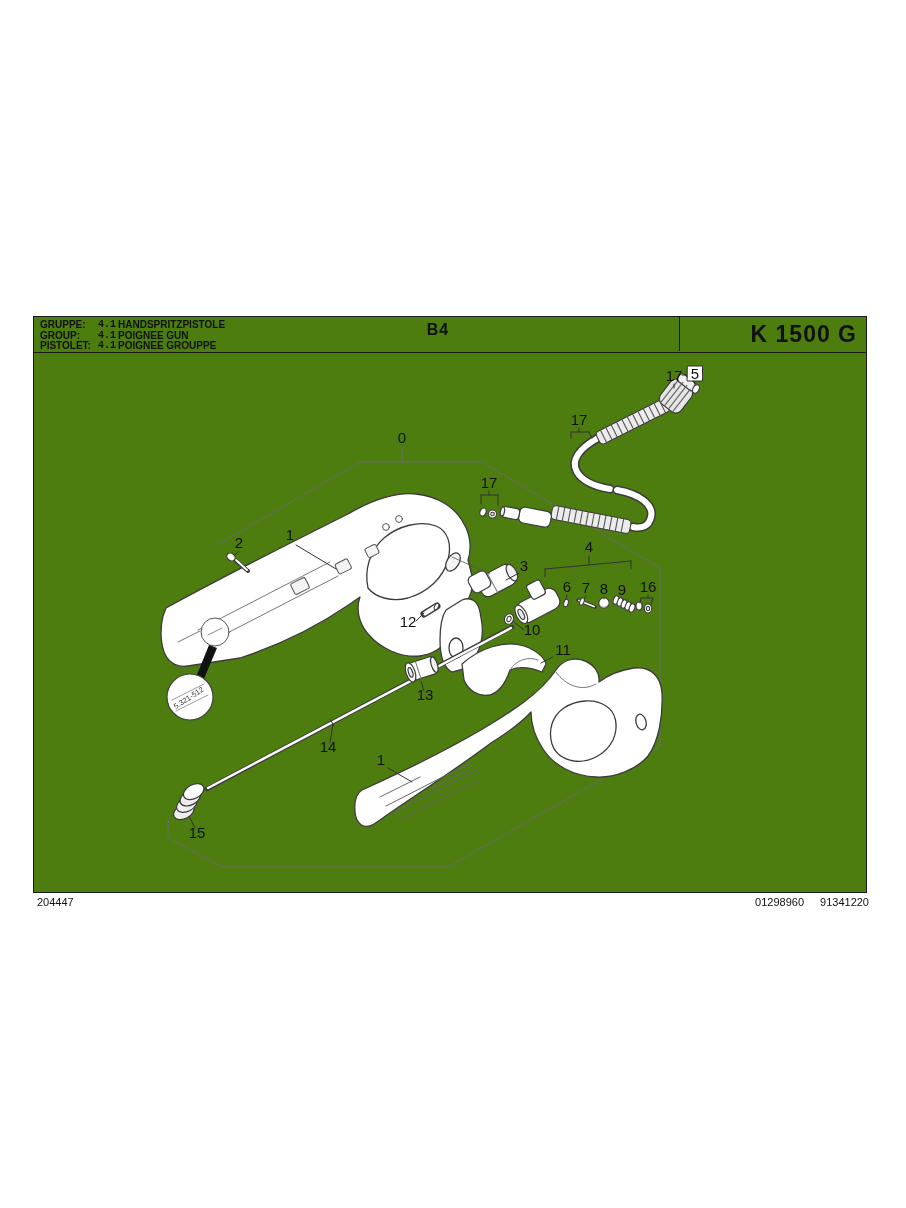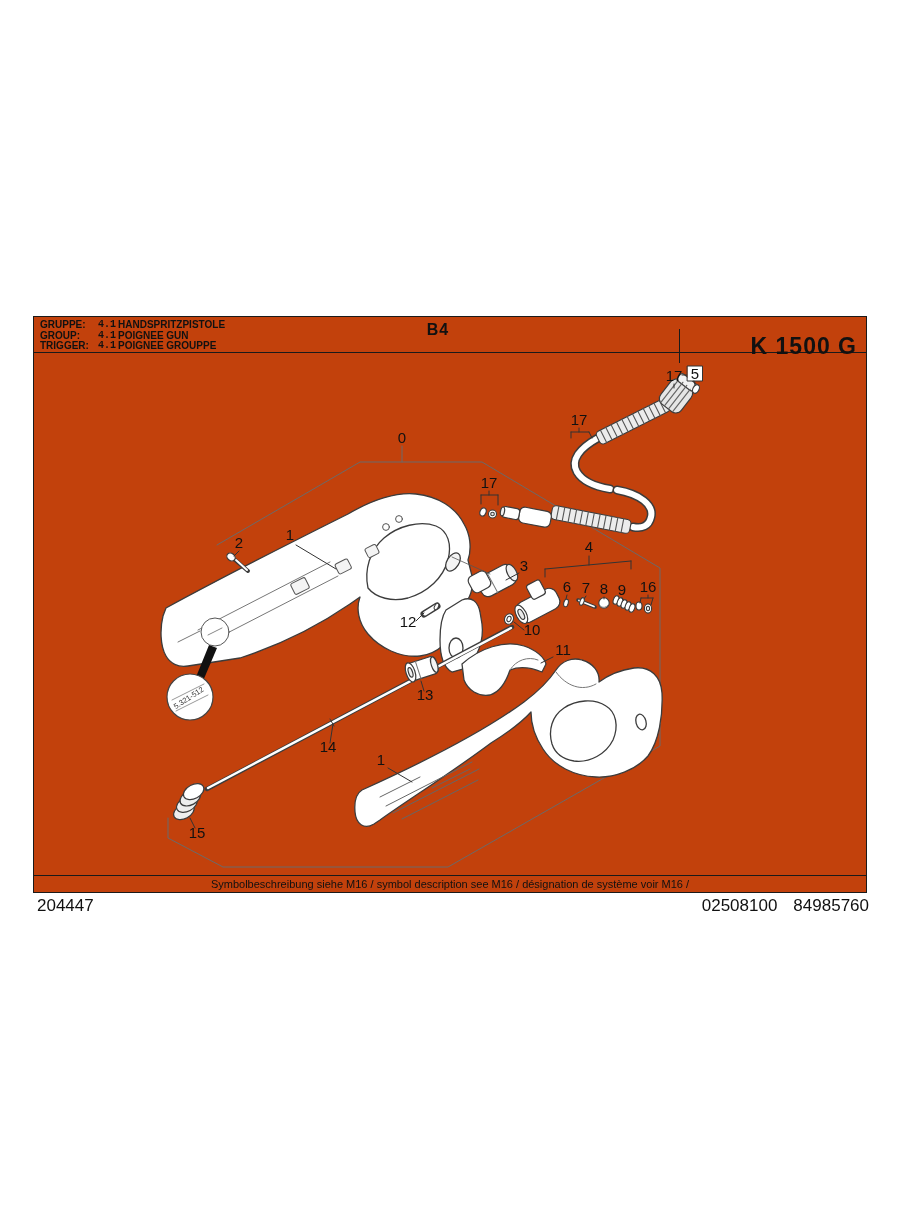--- a/index.html
+++ b/index.html
@@ -1,36 +1,36 @@
 <!DOCTYPE html>
 <html><head>
 <meta charset="utf-8">
 <style>
   html,body{margin:0;padding:0;background:#fff;}
   .page{position:relative;width:906px;height:1208px;background:#fff;overflow:hidden;
         font-family:"Liberation Sans", sans-serif;color:#111;}
   .mainbox{position:absolute;left:33px;top:316px;width:834px;height:577px;
-           border:1.5px solid #1a1a1a;background:#c2410c;box-sizing:border-box;}
+           border:1.5px solid #1a1a1a;background:#4d7c0f;box-sizing:border-box;}
   .headerband{position:absolute;left:0;top:0;width:100%;height:36px;
               border-bottom:1.5px solid #1a1a1a;box-sizing:border-box;}
   .grp{position:absolute;left:6px;top:3px;font-size:10px;font-weight:bold;line-height:10.5px;white-space:nowrap;}
   .grp .row{display:flex;}
   .grp .c1{display:inline-block;width:58px;}
   .grp .c2{display:inline-block;width:20px;font-family:Liberation Mono, monospace;}
   .sheet{position:absolute;left:404px;top:4px;transform:translateX(-50%);
          font-size:16px;font-weight:bold;letter-spacing:1px;}
   .modelbox{position:absolute;right:0;top:0;width:187px;height:34px;
             border-left:1.5px solid #1a1a1a;box-sizing:border-box;
             display:flex;align-items:center;justify-content:flex-end;padding-right:9px;
-            font-size:23px;font-weight:bold;letter-spacing:1px;margin-top:12px;}
+            font-size:23px;font-weight:bold;letter-spacing:1px;}
   .footband{position:absolute;left:0;bottom:0;width:100%;height:17px;
             border-top:1.2px solid #1a1a1a;box-sizing:border-box;
             display:flex;align-items:center;justify-content:center;
             font-size:11px;}
-  .numrow{position:absolute;left:33px;top:896px;width:836px;height:14px;font-size:17px;}
+  .numrow{position:absolute;left:33px;top:896px;width:836px;height:14px;font-size:11px;}
   .numrow .n-left{position:absolute;left:4px;top:0;}
   .numrow .n-right{position:absolute;right:0;top:0;display:flex;gap:16px;}
   svg text{font-family:"Liberation Sans", sans-serif;}
   .callout{font-size:15px;fill:#111;}
   .inset-t{font-size:7.5px;fill:#333;}
 </style>
 </head>
 <body>
 
 <div class="page">
@@ -43,30 +43,29 @@
           <span class="c1">GRUPPE:</span>
           <span class="c2">4.1</span>
           <span class="c3">HANDSPRITZPISTOLE</span>
         </div>
         <div class="row">
           <span class="c1">GROUP:</span>
           <span class="c2">4.1</span>
           <span class="c3">POIGNEE GUN</span>
         </div>
         <div class="row">
-          <span class="c1">TRIGGER:</span>
+          <span class="c1">PISTOLET:</span>
           <span class="c2">4.1</span>
           <span class="c3">POIGNEE GROUPPE</span>
         </div>
       </div>
       <div class="sheet">B4</div>
       <div class="modelbox">K 1500 G</div>
     </div>
 
-    <div class="footband">Symbolbeschreibung siehe M16 / symbol description see M16 / désignation de système voir M16 /</div>
   </div>
 
   <svg width="906" height="1208" viewBox="0 0 906 1208" style="position:absolute;left:0;top:0;" fill="none" stroke-linecap="round" stroke-linejoin="round">
 
     <g stroke="#6a6a6a" stroke-width="1">
       <polyline points="168,818 168,838 223,867 448,867 660,746 660,568 482,462 360,462 217,545"></polyline>
       <line x1="402" y1="446" x2="402" y2="462"></line>
     </g>
 
     <g stroke="#3c3c3c" stroke-width="1.3">
@@ -376,18 +375,18 @@
       <text class="callout" x="425" y="700" text-anchor="middle">13</text>
       <text class="callout" x="328" y="752" text-anchor="middle">14</text>
       <text class="callout" x="197" y="838" text-anchor="middle">15</text>
       <text class="callout" x="381" y="765" text-anchor="middle">1</text>
     </g>
   </svg>
 
   <div class="numrow">
     <span class="n-left">204447</span>
     <span class="n-right">
-      <span>02508100</span>
-      <span>84985760</span>
+      <span>01298960</span>
+      <span>91341220</span>
     </span>
   </div>
 
 </div>
 
 </body></html>

